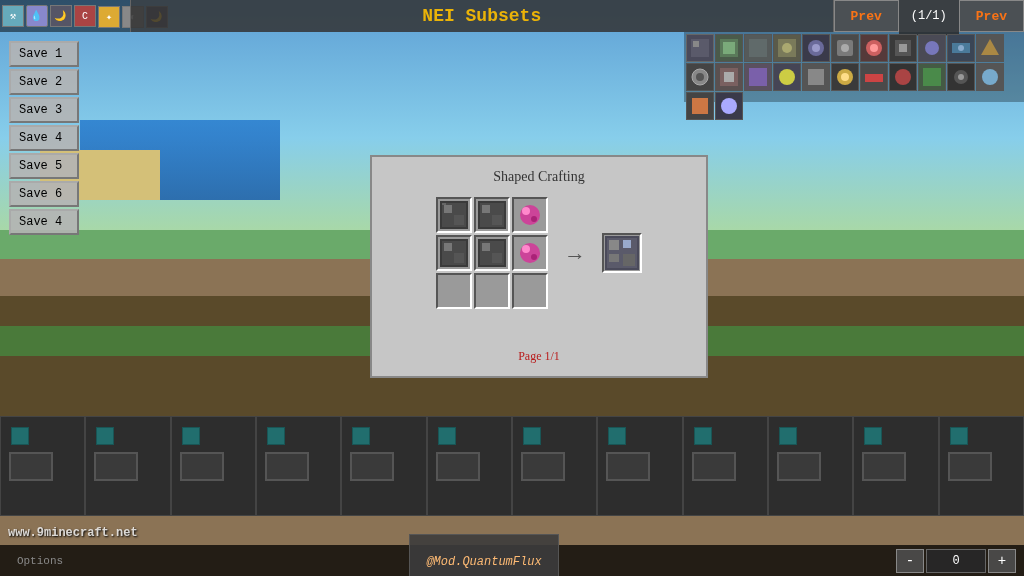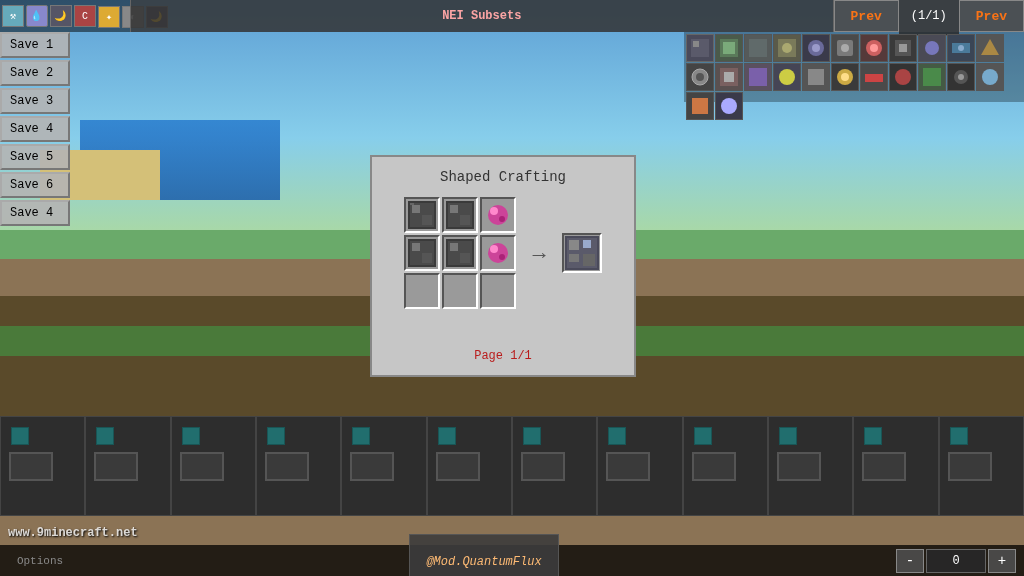--- a/index.html
+++ b/index.html
@@ -111,22 +111,22 @@
       flex: 1;
       display: flex;
       align-items: center;
       justify-content: center;
       background: rgba(50,50,50,0.85);
       border-left: 1px solid #666;
       border-right: 1px solid #666;
     }
 
     .nei-subsets-label {
-      color: #fca5a5;
-      font-size: 12px;
+      color: #eab308;
+      font-size: 18px;
       font-weight: bold;
     }
 
     .top-bar-right {
       display: flex;
       align-items: center;
       background: rgba(0,0,0,0.5);
     }
 
     .nav-btn {
@@ -156,21 +156,21 @@
     
     #left-sidebar {
       position: absolute;
       top: 32px;
       left: 0;
       width: 80px;
       z-index: 100;
       display: flex;
       flex-direction: column;
       gap: 2px;
-      padding: 0;
+      padding: 9px;
     }
 
     .save-btn {
       background: rgba(180,180,180,0.9);
       border: 2px solid #aaa;
       border-right-color: #777;
       border-bottom-color: #777;
       color: #000;
       font-family: 'Courier New', monospace;
       font-size: 12px;
@@ -205,26 +205,26 @@
       color: #ccc;
       cursor: pointer;
       position: relative;
     }
 
     
     #crafting-dialog {
       position: absolute;
       top: 155px;
       left: 370px;
-      width: 266px;
+      width: 338px;
       background: #c6c6c6;
       border: 2px solid #888;
       z-index: 200;
       padding: 12px;
-      font-family: Liberation Mono, monospace;
+      font-family: Liberation Serif, serif;
     }
 
     .dialog-title {
       text-align: center;
       font-size: 14px;
       color: #333;
       margin-bottom: 12px;
       font-weight: normal;
     }
 

